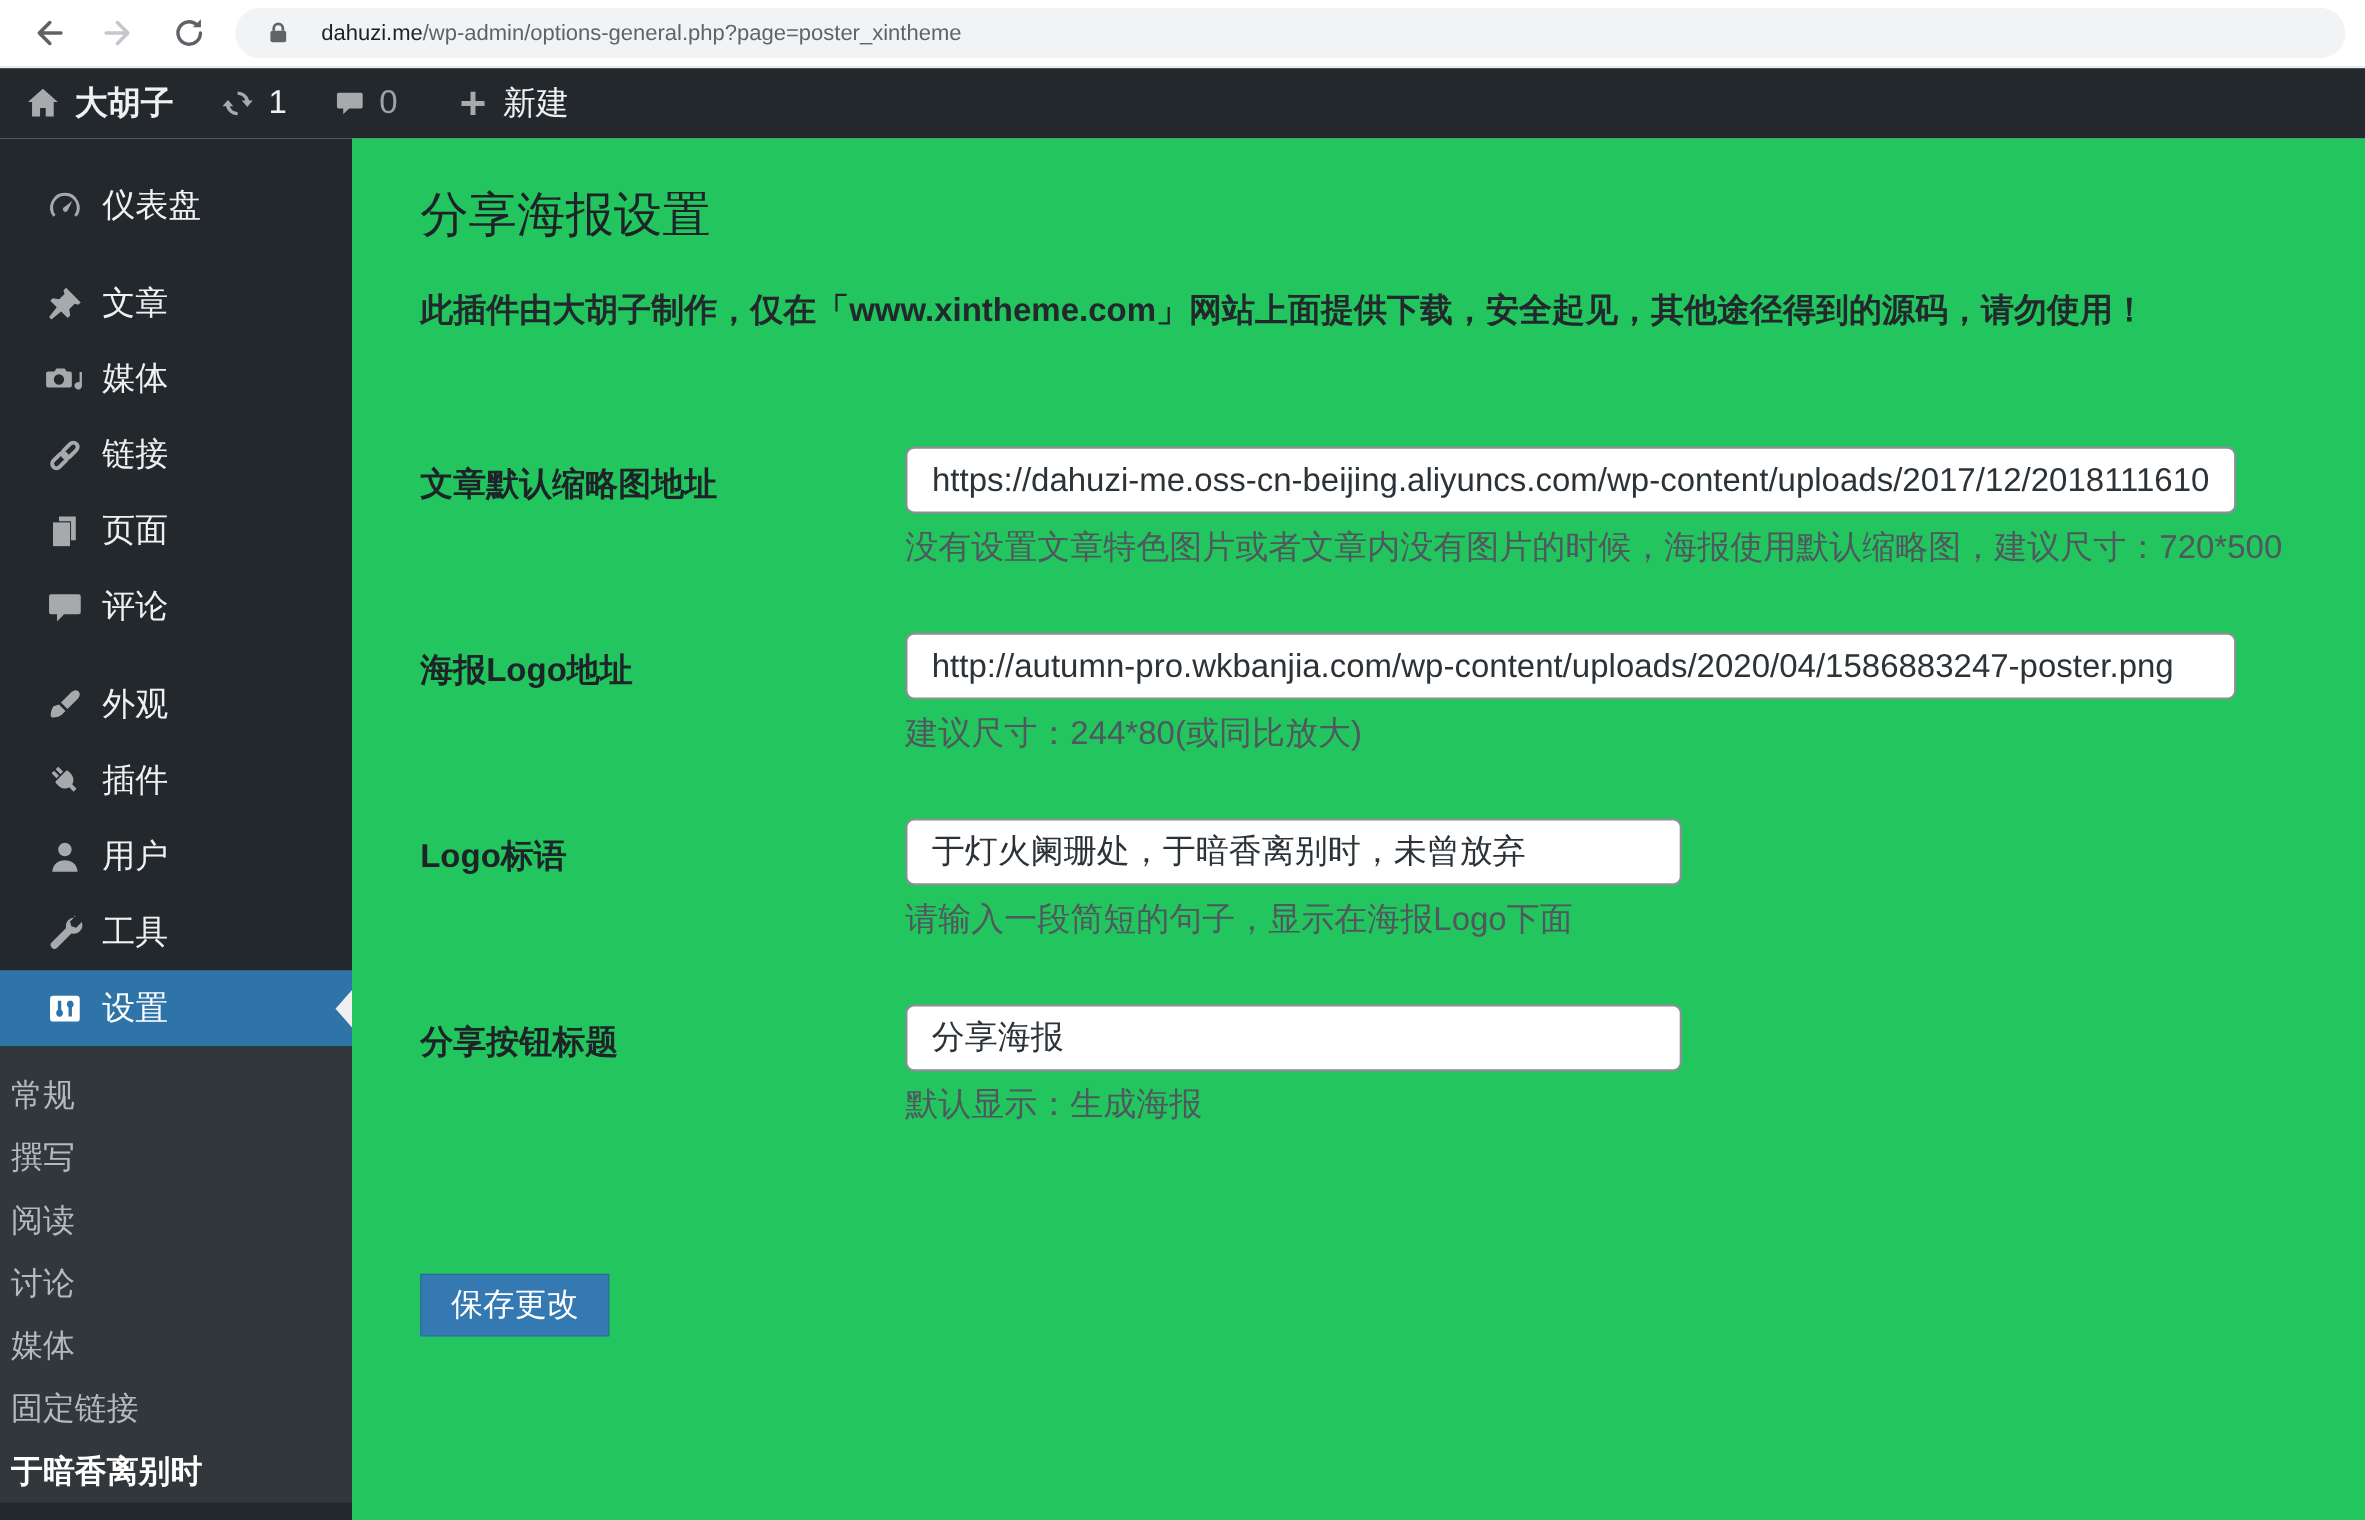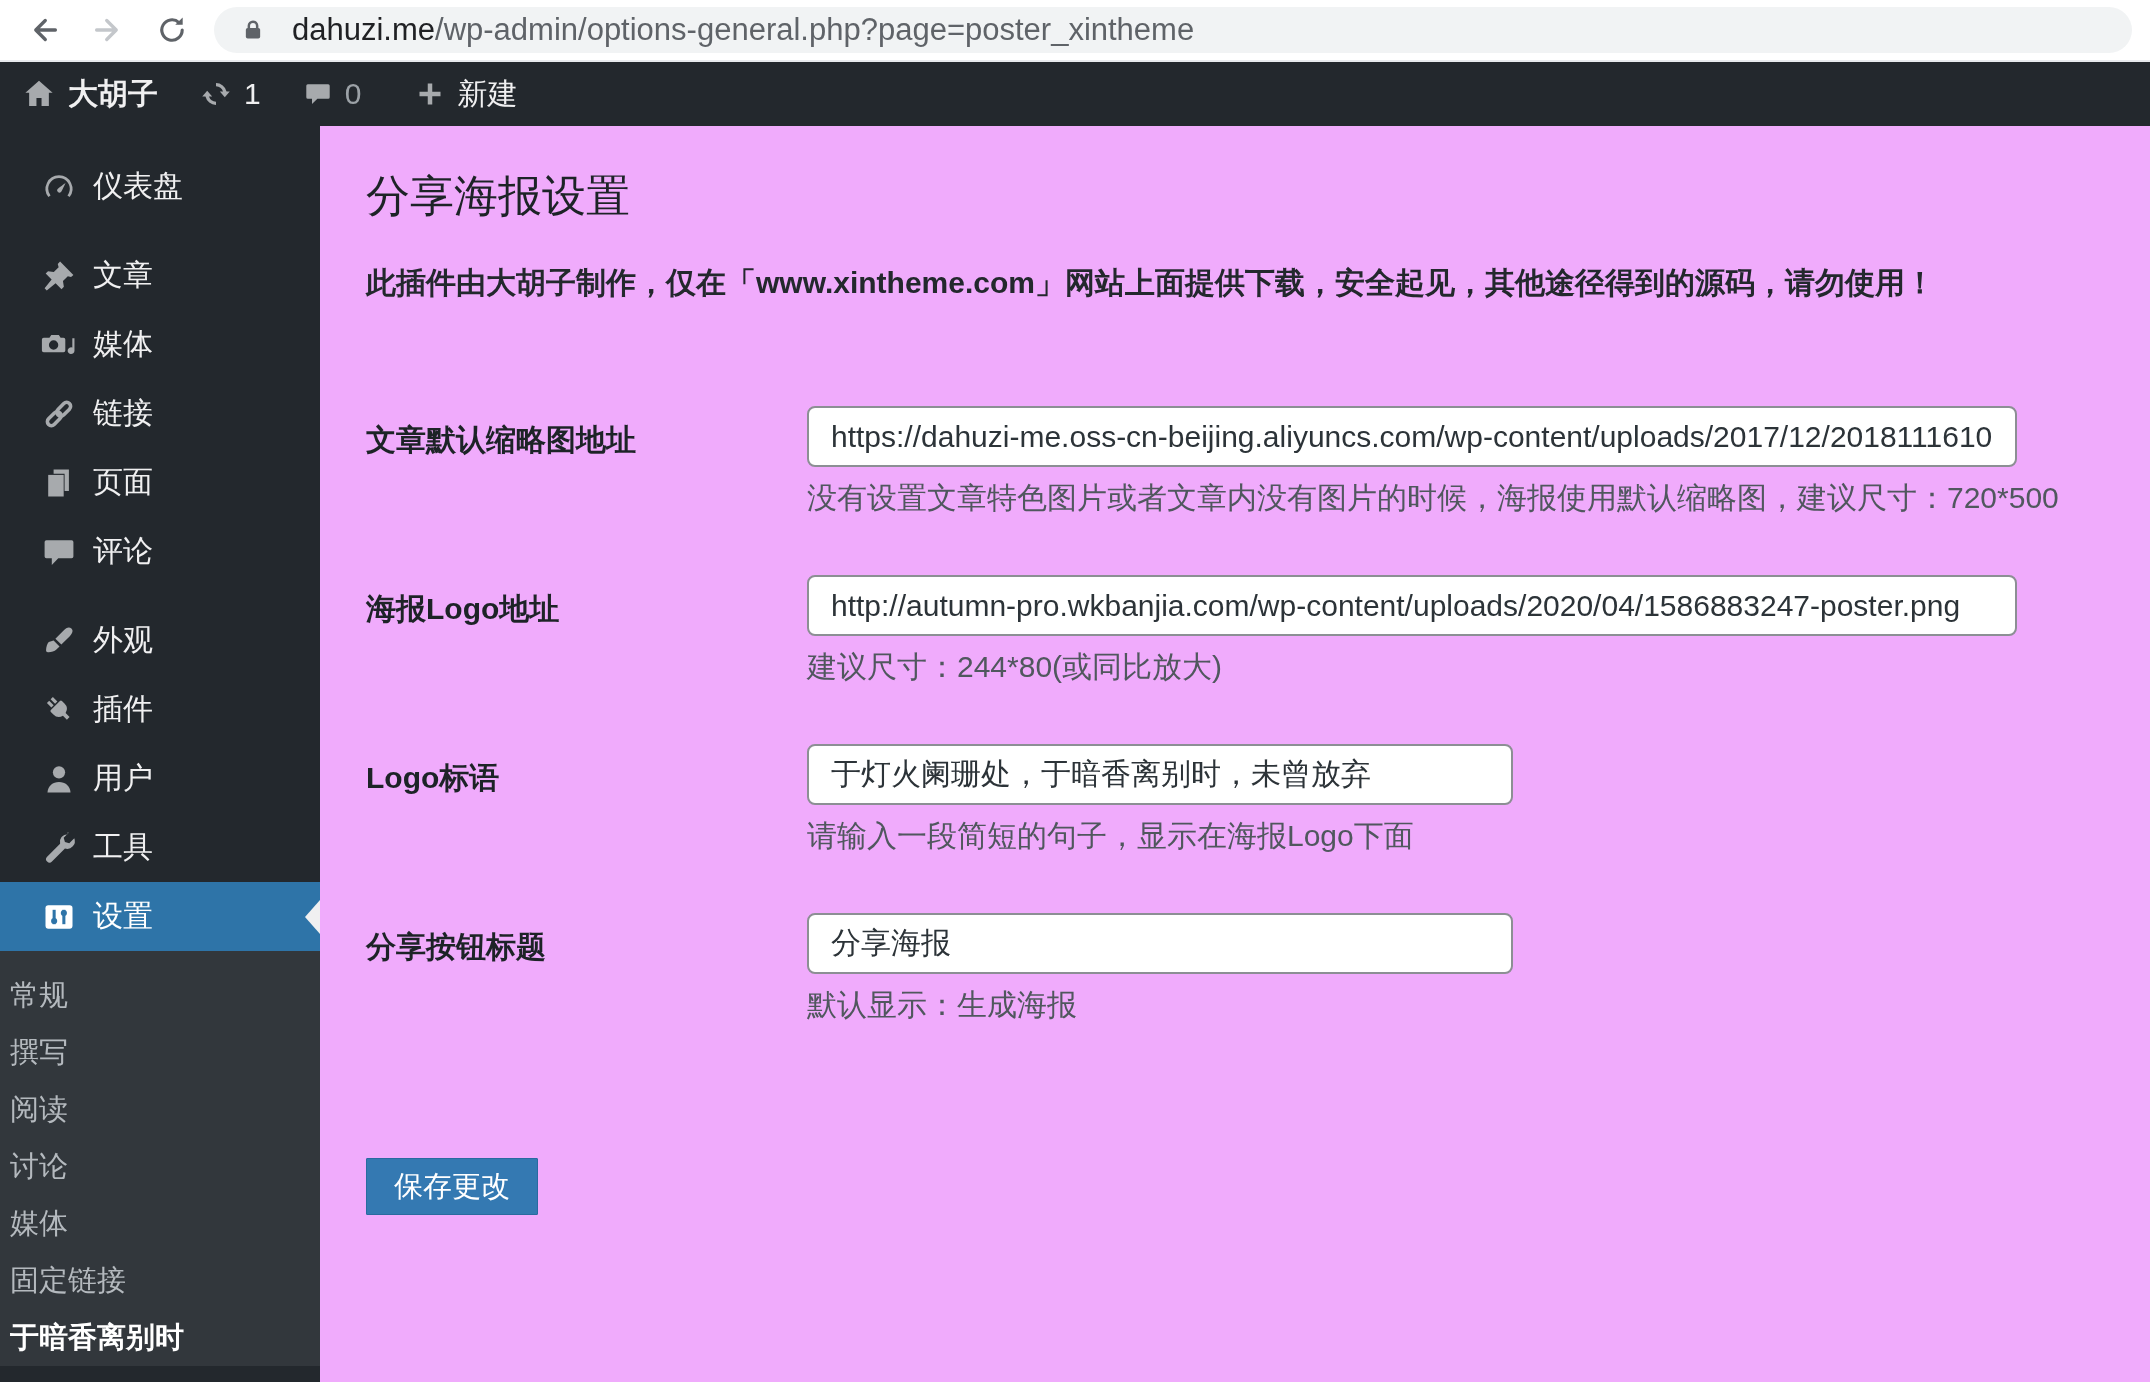--- a/index.html
+++ b/index.html
@@ -16,21 +16,21 @@
   .nav-ic{display:flex;align-items:center;justify-content:center;width:52px;height:52px;flex:0 0 auto;}
   .nav-ic svg{display:block;}
   .nav-back{margin-left:18px;}
   .nav-fwd{margin-left:12px;}
   .nav-reload{margin-left:12px;}
   .omnibox{
     flex:1;height:46px;background:#f1f3f4;border-radius:23px;
     margin:0 18px 0 16px;display:flex;align-items:center;min-width:0;
   }
   .omnibox .lock{margin-left:26px;display:flex;align-items:center;}
-  .url{font-size:31px;margin-left:26px;white-space:nowrap;overflow:hidden;}
+  .url{font-size:20px;margin-left:26px;white-space:nowrap;overflow:hidden;}
   .url-host{color:#202124;}
   .url-path{color:#5f6368;}
   
   .admin-bar{
     height:64px;background:#23282d;display:flex;align-items:center;
     color:#f0f0f1;font-size:30px;padding-left:22px;box-sizing:border-box;
   }
   .ab-group{display:flex;align-items:center;cursor:pointer;}
   .ab-group .ic{display:flex;align-items:center;}
   .ab-label{margin-left:12px;}
@@ -55,21 +55,21 @@
     content:"";position:absolute;right:0;top:50%;transform:translateY(-50%);
     width:0;height:0;border:17px solid transparent;border-right:15px solid #f0f0f1;border-left:none;
   }
   .submenu{list-style:none;margin:0;padding:16px 0 0 0;background:#32373c;}
   .submenu-item{
     height:57px;display:flex;align-items:center;padding-left:10px;
     color:#b4b9be;font-size:29px;cursor:pointer;white-space:nowrap;
   }
   .submenu-item.current{color:#ffffff;font-weight:bold;}
   
-  .content{flex:1;background:#f0abfc;padding:44px 40px 0 46px;box-sizing:border-box;overflow:hidden;}
+  .content{flex:1;background:#22c55e;padding:44px 40px 0 62px;box-sizing:border-box;overflow:hidden;}
   .page-title{margin:0 0 44px 0;font-size:44px;line-height:52px;font-weight:400;color:#1d2327;}
   .notice{margin:0 0 106px 0;font-size:30px;line-height:34px;font-weight:bold;color:#23282d;}
   .form-row{display:grid;grid-template-columns:441px 1fr;margin-bottom:60px;}
   .form-label{font-size:30px;font-weight:bold;color:#1d2327;padding-top:14px;white-space:nowrap;}
   .form-field input{
     display:block;height:61px;box-sizing:border-box;background:#fff;
     border:2px solid #8c8f94;border-radius:8px;padding:0 22px;
     font-size:30px;color:#2c3338;font-family:inherit;outline:none;
   }
   .form-field input.wide{width:1210px;}

